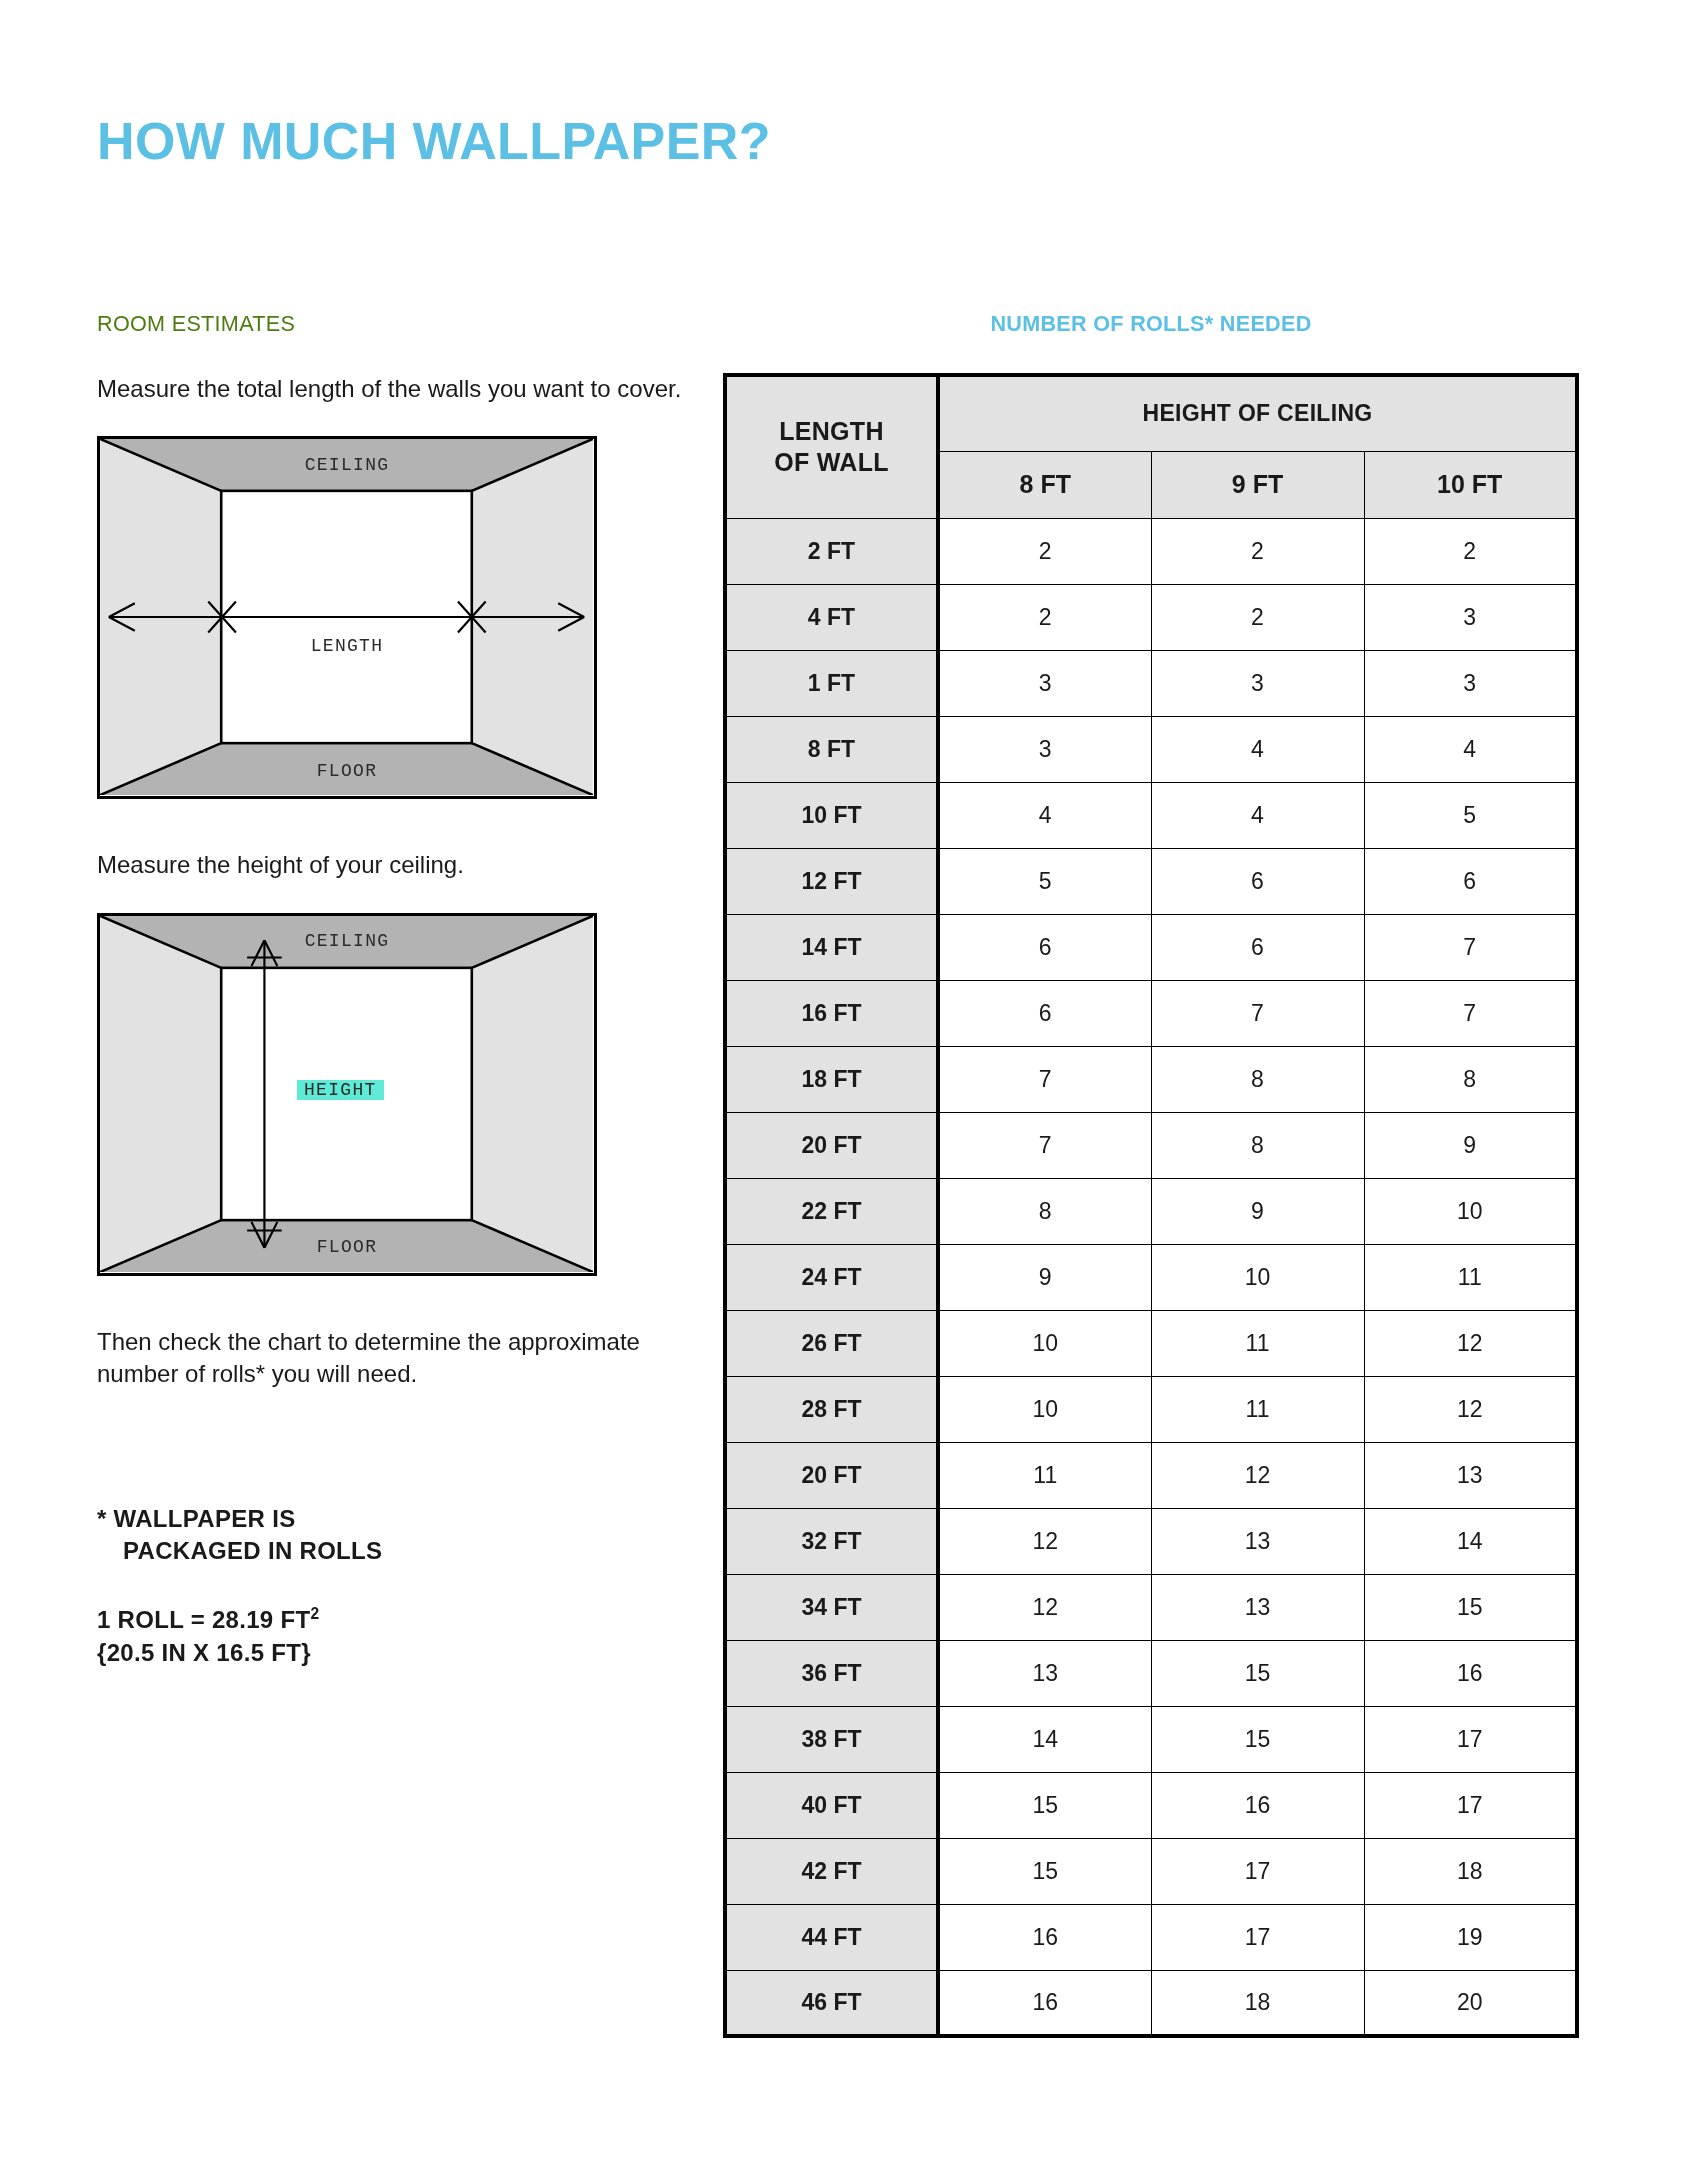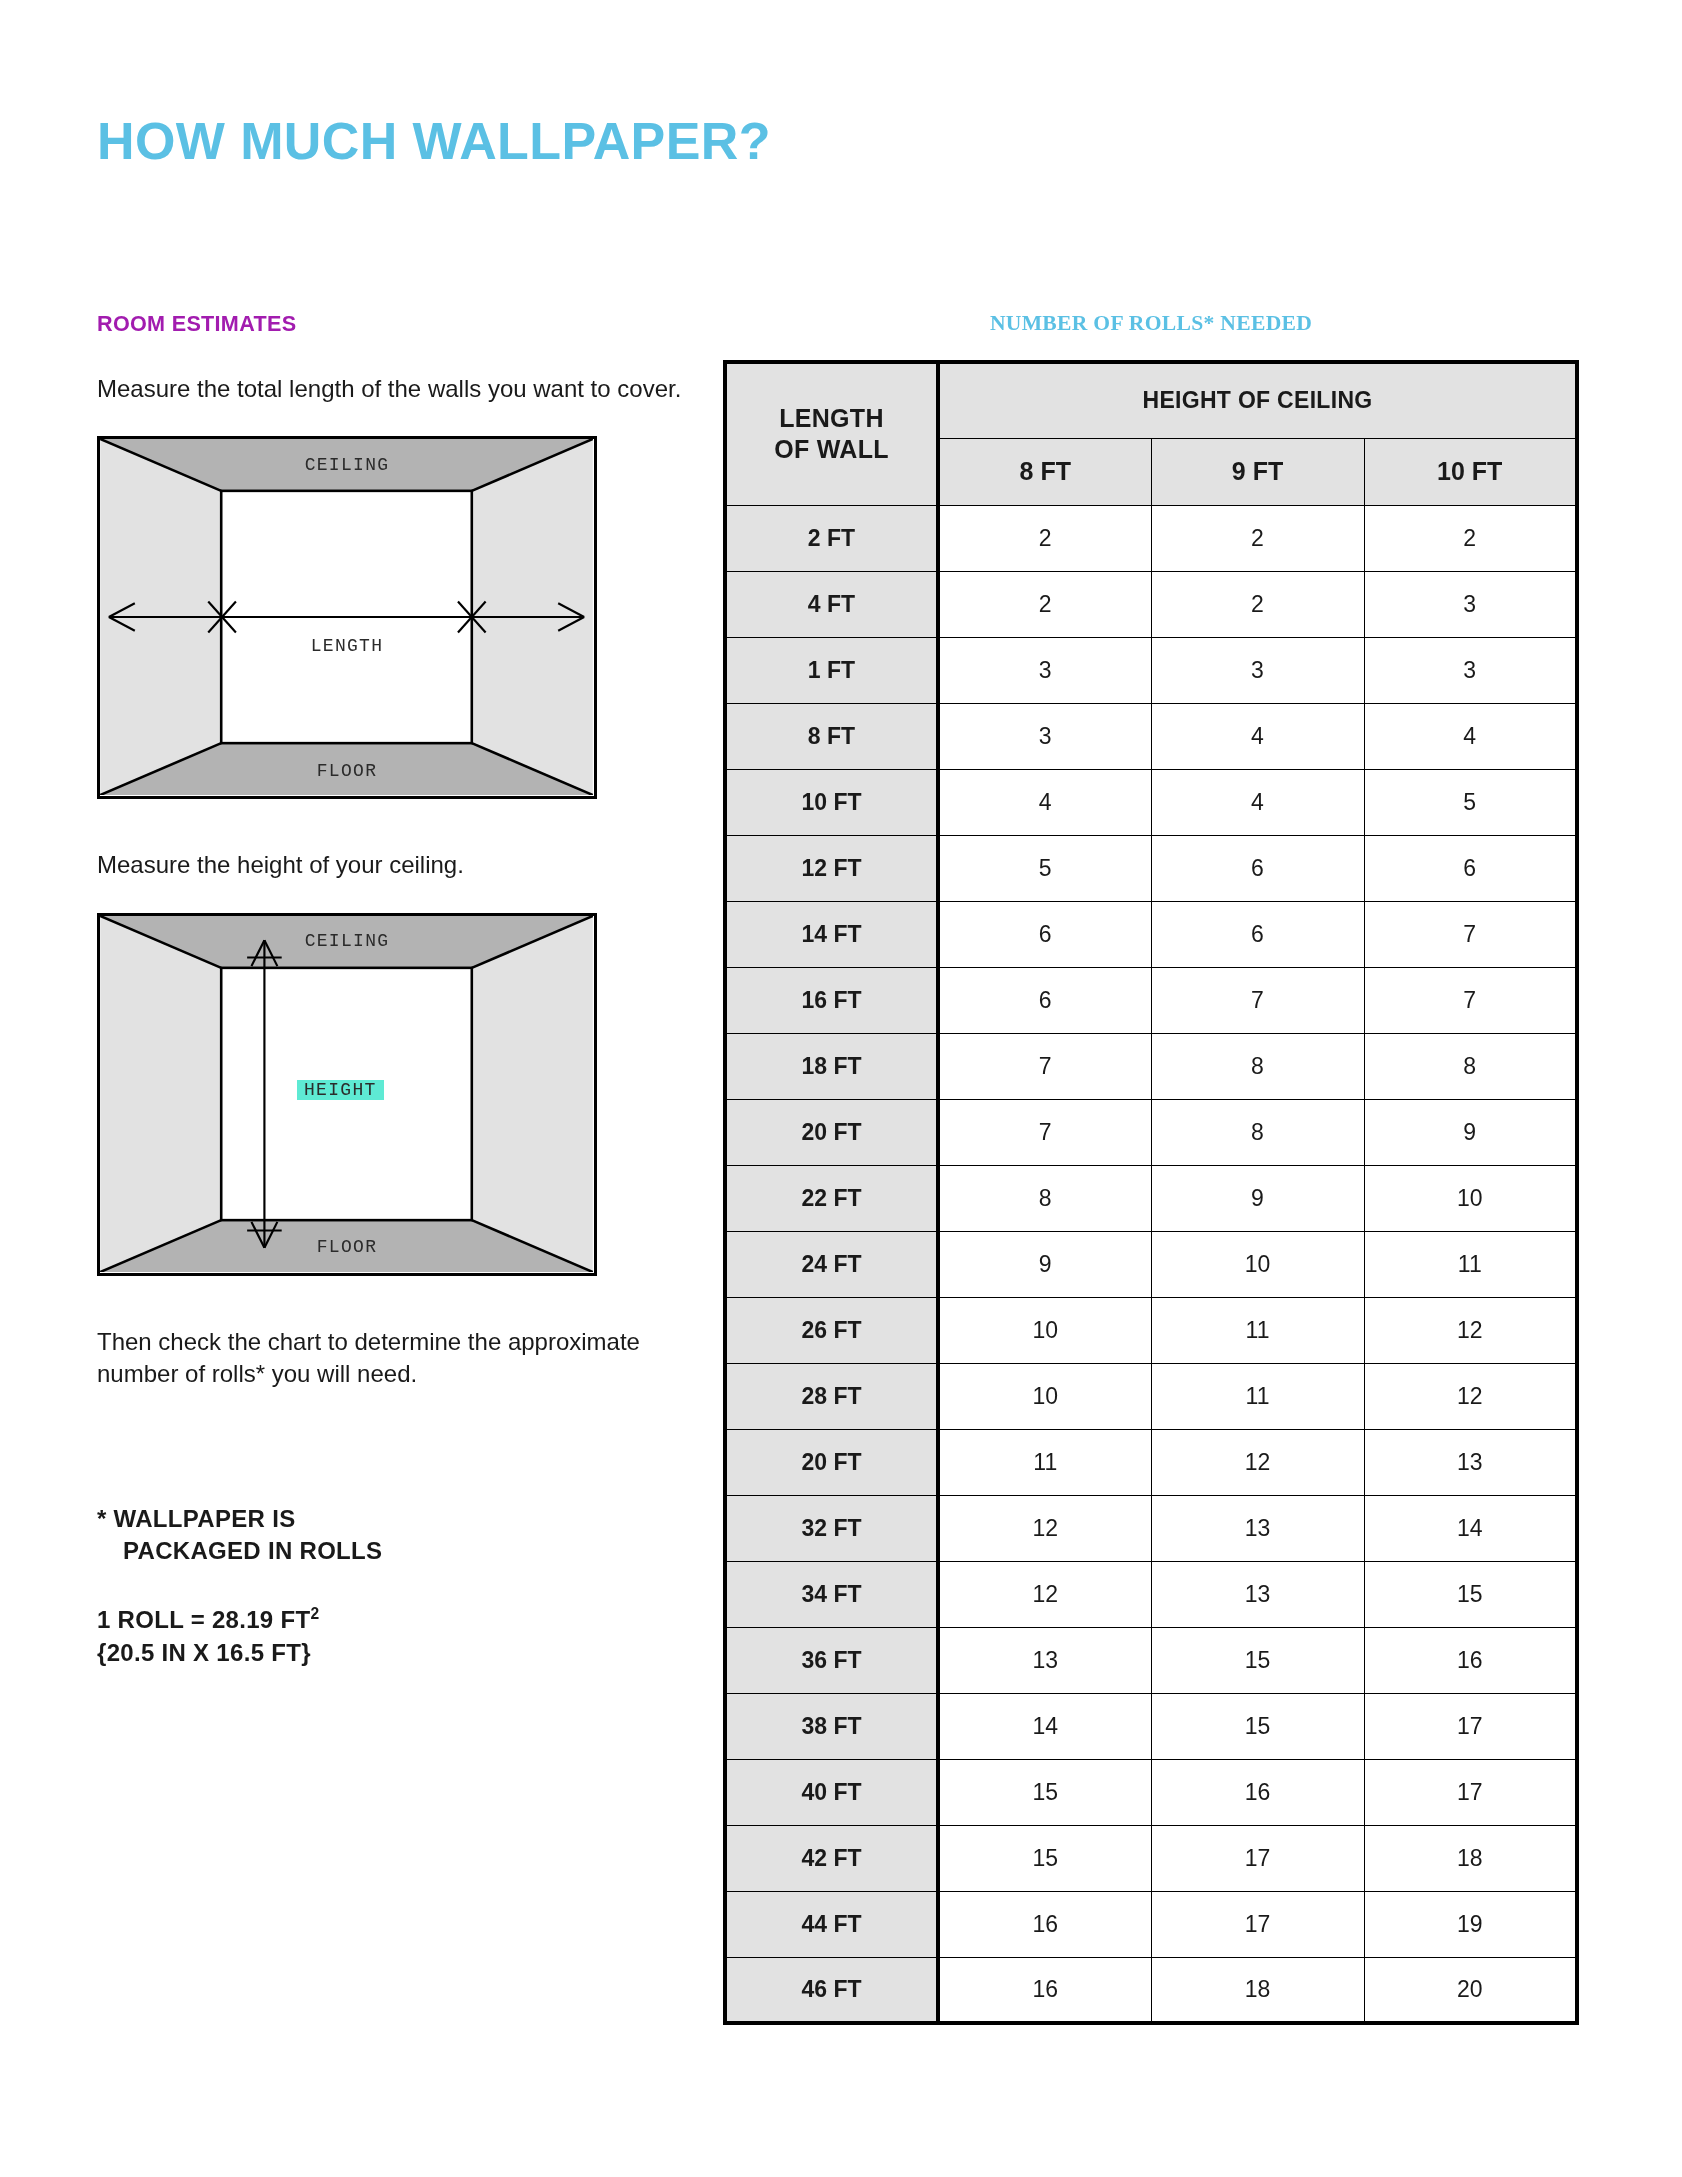--- a/index.html
+++ b/index.html
@@ -35,23 +35,23 @@
   }
 
   
   .left-col {
     position: absolute;
     left: 97px;
     top: 311px;
     width: 605px;
   }
   .section-head {
-    color: #a21caf;
+    color: #4d7c0f;
     font-size: 21.6px;
-    font-weight: bold;
+    font-weight: normal;
     letter-spacing: 0.3px;
     margin: 0 0 36px 0;
   }
   .para {
     font-size: 24px;
     line-height: 1.35;
     color: #1a1a1a;
     margin: 0;
   }
 
@@ -97,22 +97,21 @@
     left: 723px;
     top: 311px;
     width: 856px;
   }
   .table-head-title {
     color: #5bc0e4;
     font-size: 21.6px;
     font-weight: bold;
     letter-spacing: 0.3px;
     text-align: center;
-    margin: 0 0 24px 0;
-    font-family: Liberation Serif, serif;
+    margin: 0 0 36px 0;
   }
   table.rolls {
     border-collapse: collapse;
     width: 856px;
     table-layout: fixed;
   }
   table.rolls td, table.rolls th {
     border: 1.7px solid #000;
     text-align: center;
     font-family: "Liberation Sans", sans-serif;

